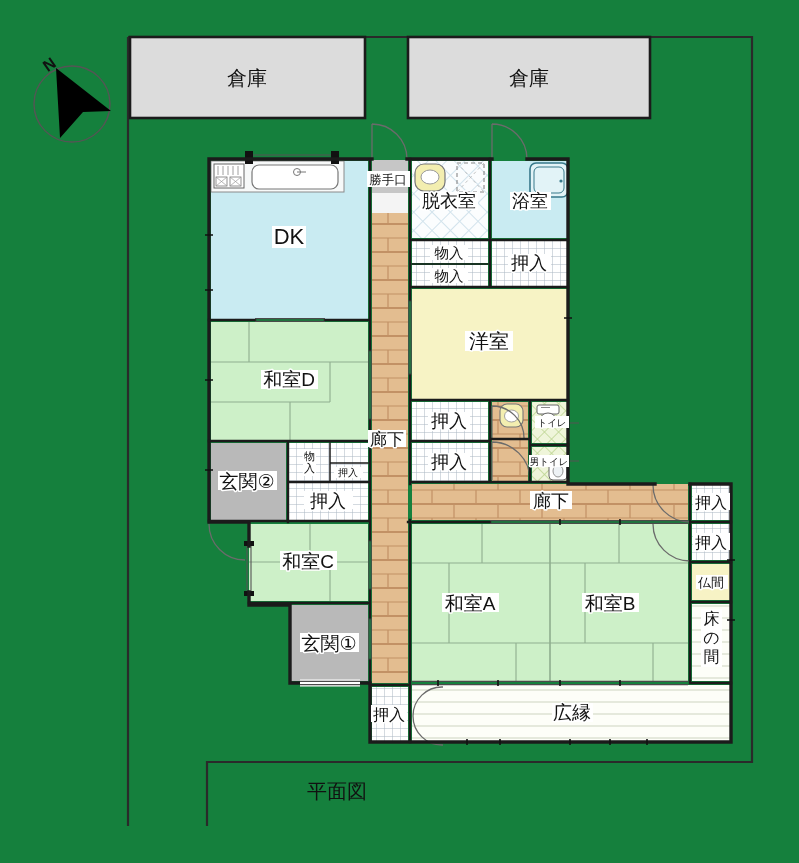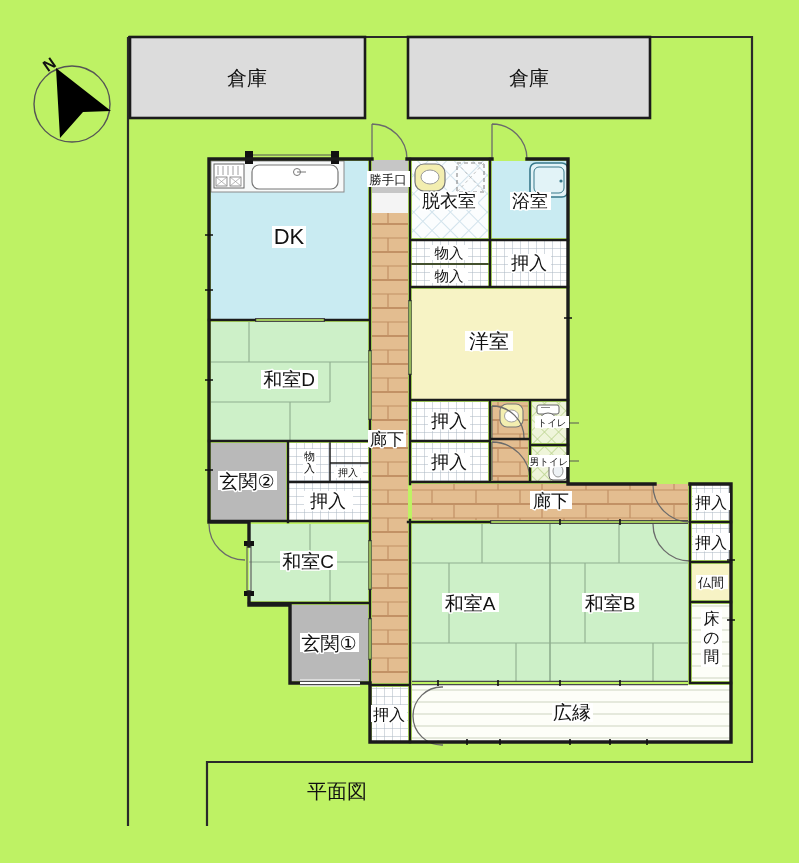--- a/index.html
+++ b/index.html
@@ -1,16 +1,16 @@
 <!DOCTYPE html>
 <html><head>
 <meta charset="utf-8">
 <style>
   html,body { margin:0; padding:0; background:#ffffff; }
-  .stage { width:799px; height:863px; position:relative; background:#bef264; }
+  .stage { width:799px; height:863px; position:relative; background:#15803d; }
   svg { display:block; font-family:"Liberation Sans","DejaVu Sans",sans-serif; }
   text { fill:#111; paint-order:stroke; stroke:#ffffff; stroke-width:3px; stroke-linejoin:round; }
   text.nohalo { stroke:none; }
   .wall { stroke:#1b1b1b; fill:none; stroke-linecap:square; }
   .thin { stroke:#555; fill:none; }
   .arc  { stroke:#6b6b6b; stroke-width:1.3; fill:none; }
   .tatami { stroke:#8fae8f; stroke-width:1.1; fill:none; }
   .slide { stroke:#4a4a4a; stroke-width:1.1; fill:none; }
   .tick { stroke:#111; stroke-width:1.6; fill:none; }
 </style>

